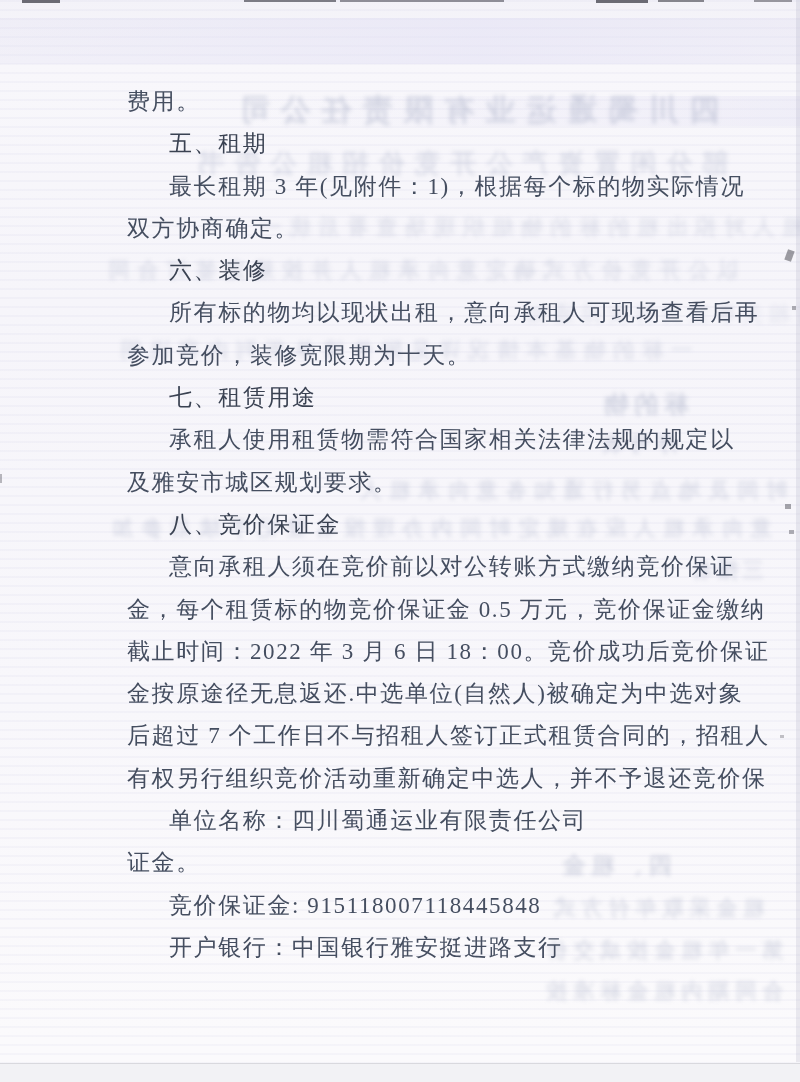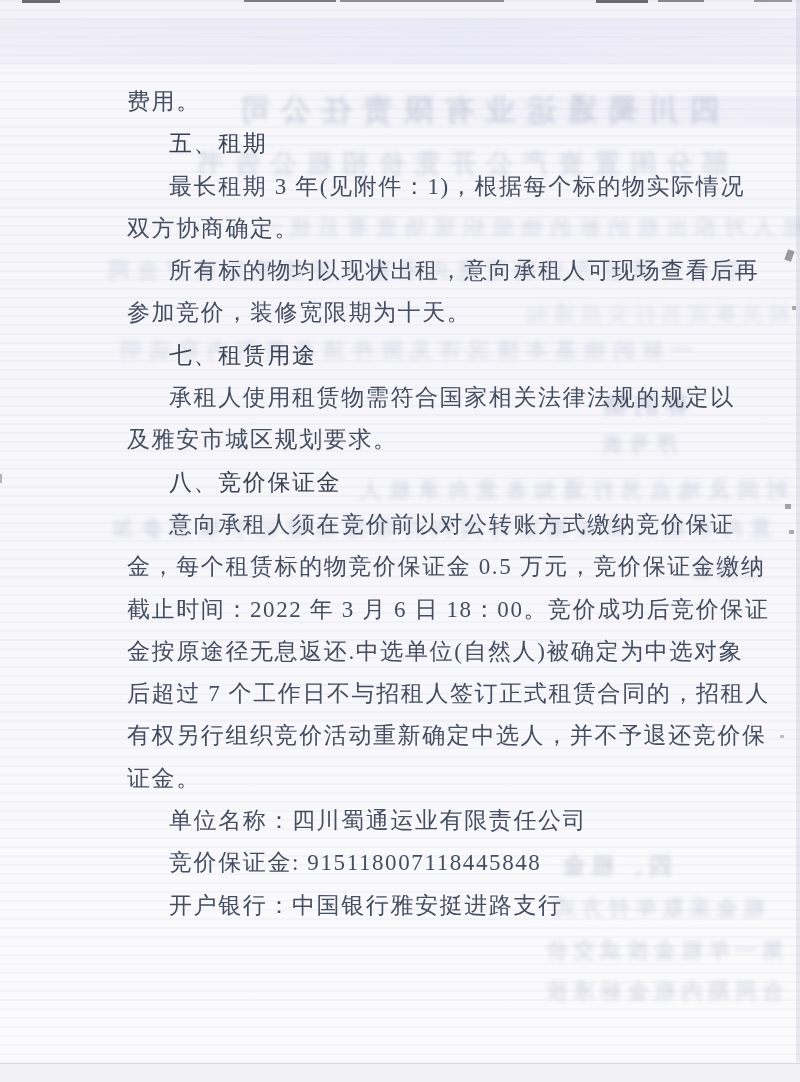--- a/index.html
+++ b/index.html
@@ -55,34 +55,35 @@
   <div class="bleed" style="left:556px;top:850px;font-size:23px;letter-spacing:6px;opacity:.32;">四、租金</div>
   <div class="bleed" style="left:548px;top:894px;font-size:21px;letter-spacing:6px;opacity:.26;">租金采取年付方式</div>
   <div class="bleed" style="left:540px;top:936px;font-size:21px;letter-spacing:6px;opacity:.26;">第一年租金按成交价</div>
   <div class="bleed" style="left:540px;top:977px;font-size:21px;letter-spacing:6px;opacity:.26;">合同期内租金标准按</div>
 
   <div class="lines">
       <div class="ln cont">费用。</div>
       <div class="ln head">五、租期</div>
       <div class="ln ind">最长租期 3 年(见附件：1)，根据每个标的物实际情况</div>
       <div class="ln cont">双方协商确定。</div>
+      <div class="ln head">六、装修</div>
       <div class="ln ind">所有标的物均以现状出租，意向承租人可现场查看后再</div>
       <div class="ln cont">参加竞价，装修宽限期为十天。</div>
       <div class="ln head">七、租赁用途</div>
       <div class="ln ind">承租人使用租赁物需符合国家相关法律法规的规定以</div>
       <div class="ln cont">及雅安市城区规划要求。</div>
       <div class="ln head">八、竞价保证金</div>
       <div class="ln ind">意向承租人须在竞价前以对公转账方式缴纳竞价保证</div>
       <div class="ln cont">金，每个租赁标的物竞价保证金 0.5 万元，竞价保证金缴纳</div>
       <div class="ln cont">截止时间：2022 年 3 月 6 日 18：00。竞价成功后竞价保证</div>
       <div class="ln cont">金按原途径无息返还.中选单位(自然人)被确定为中选对象</div>
       <div class="ln cont">后超过 7 个工作日不与招租人签订正式租赁合同的，招租人</div>
       <div class="ln cont">有权另行组织竞价活动重新确定中选人，并不予退还竞价保</div>
+      <div class="ln ind">单位名称：四川蜀通运业有限责任公司</div>
       <div class="ln cont">证金。</div>
-      <div class="ln ind">单位名称：四川蜀通运业有限责任公司</div>
       <div class="ln ind">竞价保证金: 915118007118445848</div>
       <div class="ln ind">开户银行：中国银行雅安挺进路支行</div>
     </div>
 
   <div class="art" style="left:22px;top:0;width:38px;height:3px;opacity:.75;"></div>
   <div class="art" style="left:244px;top:0;width:92px;height:2px;opacity:.65;"></div>
   <div class="art" style="left:340px;top:0;width:164px;height:2px;opacity:.55;"></div>
   <div class="art" style="left:596px;top:0;width:52px;height:3px;opacity:.75;"></div>
   <div class="art" style="left:658px;top:0;width:46px;height:2px;opacity:.6;"></div>
   <div class="art" style="left:754px;top:0;width:38px;height:2px;opacity:.5;"></div>

